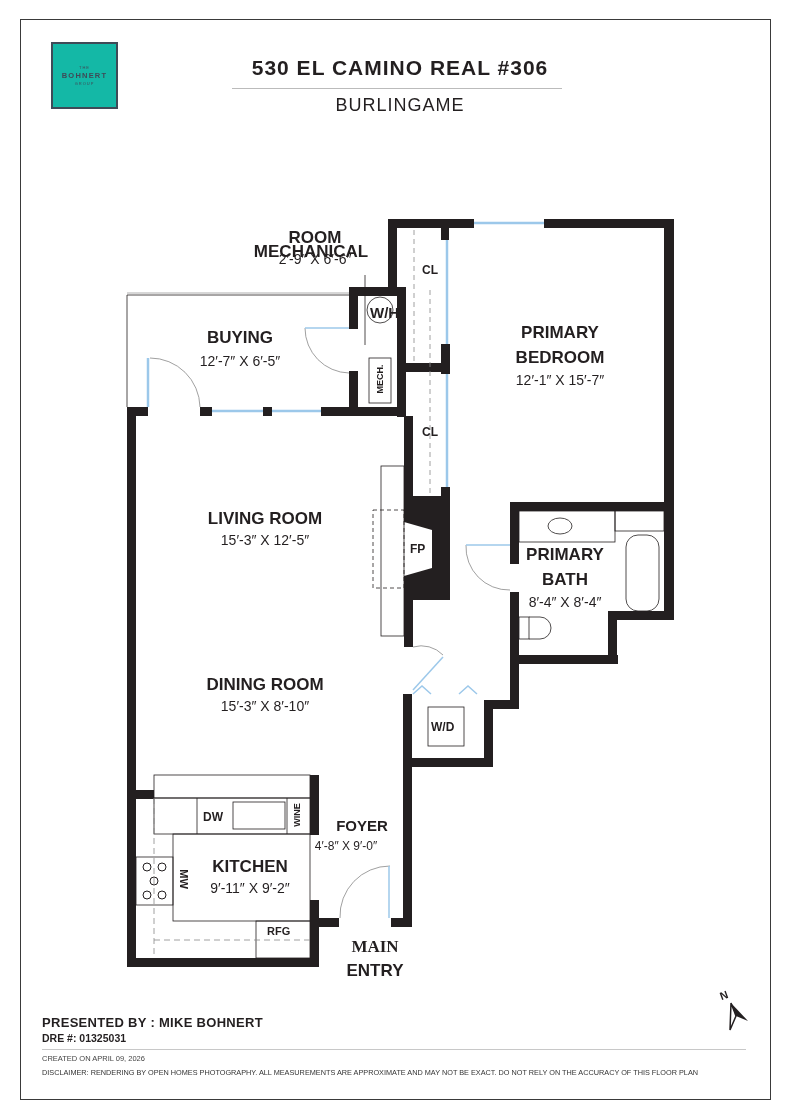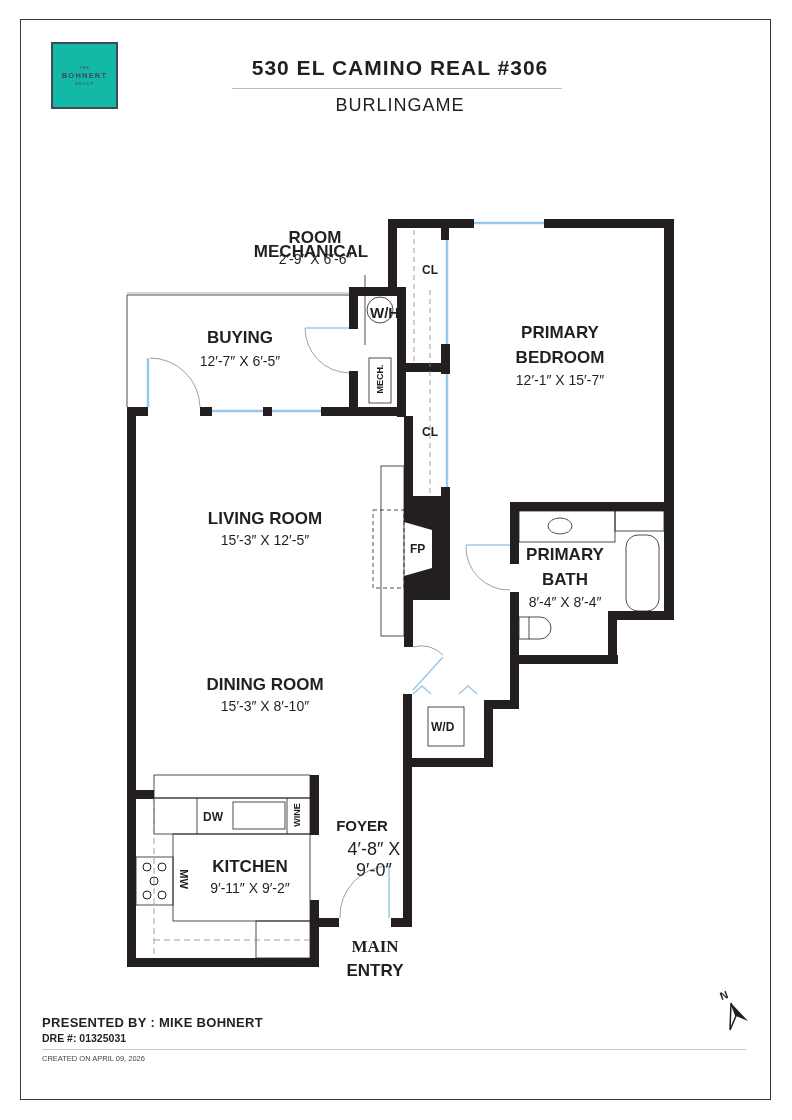--- a/index.html
+++ b/index.html
@@ -168,35 +168,35 @@
 <div class="rdim" style="left:180px;top:698px;width:170px;">15′-3″ X 8′-10″</div>
 
 <div class="rlabel" style="left:510px;top:544px;width:110px;">PRIMARY</div>
 <div class="rlabel" style="left:510px;top:569px;width:110px;">BATH</div>
 <div class="rdim" style="left:510px;top:594px;width:110px;">8′-4″ X 8′-4″</div>
 
 <div class="rlabel" style="left:190px;top:856px;width:120px;">KITCHEN</div>
 <div class="rdim" style="left:190px;top:880px;width:120px;">9′-11″ X 9′-2″</div>
 
 <div class="rlabel" style="left:320px;top:815px;width:84px;font-size:15px;">FOYER</div>
-<div class="rdim" style="left:328px;top:839px;width:92px;font-size:18px;">4′-8″ X 9′-0″</div>
+<div class="rdim" style="left:300px;top:839px;width:92px;font-size:12px;">4′-8″ X 9′-0″</div>
 
 <div class="rlabel" style="left:335px;top:936px;width:80px;font-family:Liberation Serif, serif;">MAIN</div>
 <div class="rlabel" style="left:335px;top:960px;width:80px;">ENTRY</div>
 
 <div class="small" style="left:370px;top:304px;width:22px;text-align:center;font-size:15px;">W/H</div>
 <div class="small" style="left:363px;top:374px;width:34px;text-align:center;font-size:9px;transform:rotate(-90deg);">MECH.</div>
 <div class="small" style="left:422px;top:263px;font-size:12px;">CL</div>
 <div class="small" style="left:422px;top:425px;font-size:12px;">CL</div>
 <div class="small" style="left:410px;top:542px;font-size:12px;">FP</div>
 <div class="small" style="left:431px;top:720px;font-size:12px;">W/D</div>
 <div class="small" style="left:203px;top:810px;font-size:12px;">DW</div>
 <div class="small" style="left:282px;top:810px;width:30px;text-align:center;font-size:9px;transform:rotate(-90deg);">WINE</div>
 <div class="small" style="left:172px;top:873px;width:24px;text-align:center;font-size:11px;transform:rotate(90deg);">MW</div>
-<div class="small" style="left:267px;top:957px;font-size:11px;">RFG</div>
+<div class="small" style="left:267px;top:925px;font-size:11px;">RFG</div>
 
 <svg style="position:absolute;left:138px;top:858px;" width="34" height="46">
   <g fill="none" stroke="#231f20" stroke-width="1">
     <circle cx="9" cy="9" r="4"></circle>
       <circle cx="24" cy="9" r="4"></circle>
     <circle cx="16" cy="23" r="4"></circle>
     <circle cx="9" cy="37" r="4"></circle>
       <circle cx="24" cy="37" r="4"></circle>
   </g>
 </svg>
@@ -205,13 +205,14 @@
   <text x="2" y="13" font-size="11" font-family="Liberation Sans, sans-serif" font-weight="bold" fill="#231f20" transform="rotate(-20 6 9)">N</text>
   <polygon points="13,17 12,44 18,30" fill="none" stroke="#231f20" stroke-width="1.5"></polygon>
   <polygon points="13,17 18,30 30,35" fill="#231f20"></polygon>
 </svg>
 
 <div class="footer-pres">PRESENTED BY : MIKE BOHNERT</div>
 <div class="footer-dre">DRE #: 01325031</div>
 <div class="footer-rule"></div>
 <div class="footer-created">CREATED ON APRIL 09, 2026</div>
 <div class="footer-disc">
+  <div>DISCLAIMER: RENDERING BY OPEN HOMES PHOTOGRAPHY. ALL MEASUREMENTS ARE APPROXIMATE AND MAY NOT BE EXACT. DO NOT RELY ON THE ACCURACY OF THIS FLOOR PLAN</div>
 </div>
 
 </body></html>

